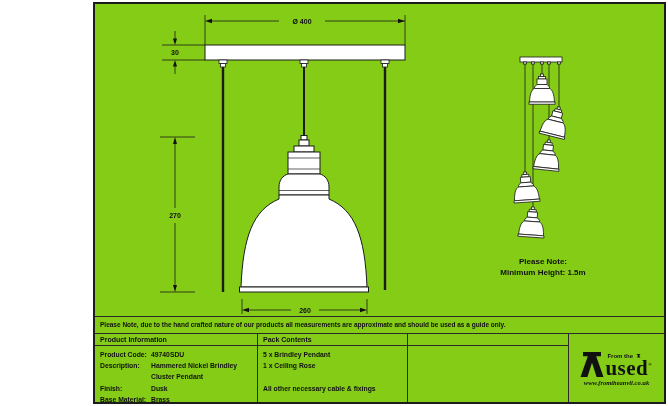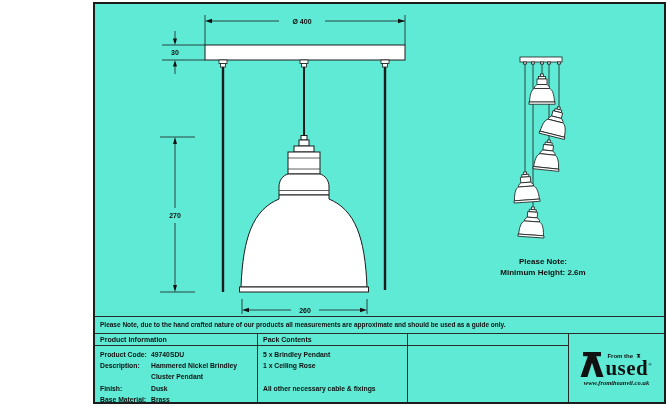--- a/index.html
+++ b/index.html
@@ -1,19 +1,19 @@
 <!DOCTYPE html>
 <html><head>
 <meta charset="utf-8">
 <style>
   * { margin:0; padding:0; box-sizing:border-box; }
   html,body { width:668px; height:406px; background:#fff; overflow:hidden;
               font-family:"Liberation Sans", sans-serif; color:#111; }
   .sheet { position:absolute; left:93px; top:2px; width:573px; height:402px;
-           border:2px solid #1c1c1c; background:#5eead4; }
+           border:2px solid #1c1c1c; background:#84cc16; }
   .drawing-area { position:absolute; left:0; top:0; width:569px; height:312px; }
   .drawing-area svg { display:block; }
   .dim-label { font:bold 7px "Liberation Sans", sans-serif; fill:#111; }
   .note-block { position:absolute; left:368px; top:252px; width:160px;
                 text-align:center; font-weight:bold; font-size:8px; line-height:11px; }
   
   .bottom { position:absolute; left:0; bottom:0; width:569px; height:86px;
             border-top:1px solid #2a2a2a; }
   .disclaimer { height:17px; border-bottom:1px solid #2a2a2a; font-size:6.5px;
                 font-weight:bold; line-height:16px; padding-left:5px; white-space:nowrap; }
@@ -140,21 +140,21 @@
           <use href="#mini-pendant" transform="translate(464,103) rotate(14)"></use>
           <use href="#mini-pendant" transform="translate(454,136) rotate(6)"></use>
           <use href="#mini-pendant" transform="translate(430,168) rotate(-4)"></use>
           <use href="#mini-pendant" transform="translate(438,203) rotate(4)"></use>
         </g>
       </g>
     </svg>
 
     <div class="note-block">
       <div>Please Note:</div>
-      <div>Minimum Height: 2.6m</div>
+      <div>Minimum Height: 1.5m</div>
     </div>
   </div>
 
   <div class="bottom">
     <div class="disclaimer">Please Note, due to the hand crafted nature of our products all measurements are approximate and should be used as a guide only.</div>
     <div class="grid">
       <div class="col col-info">
         <div class="th">Product Information</div>
         <div class="td info-grid">
           <div>Product Code:</div>

